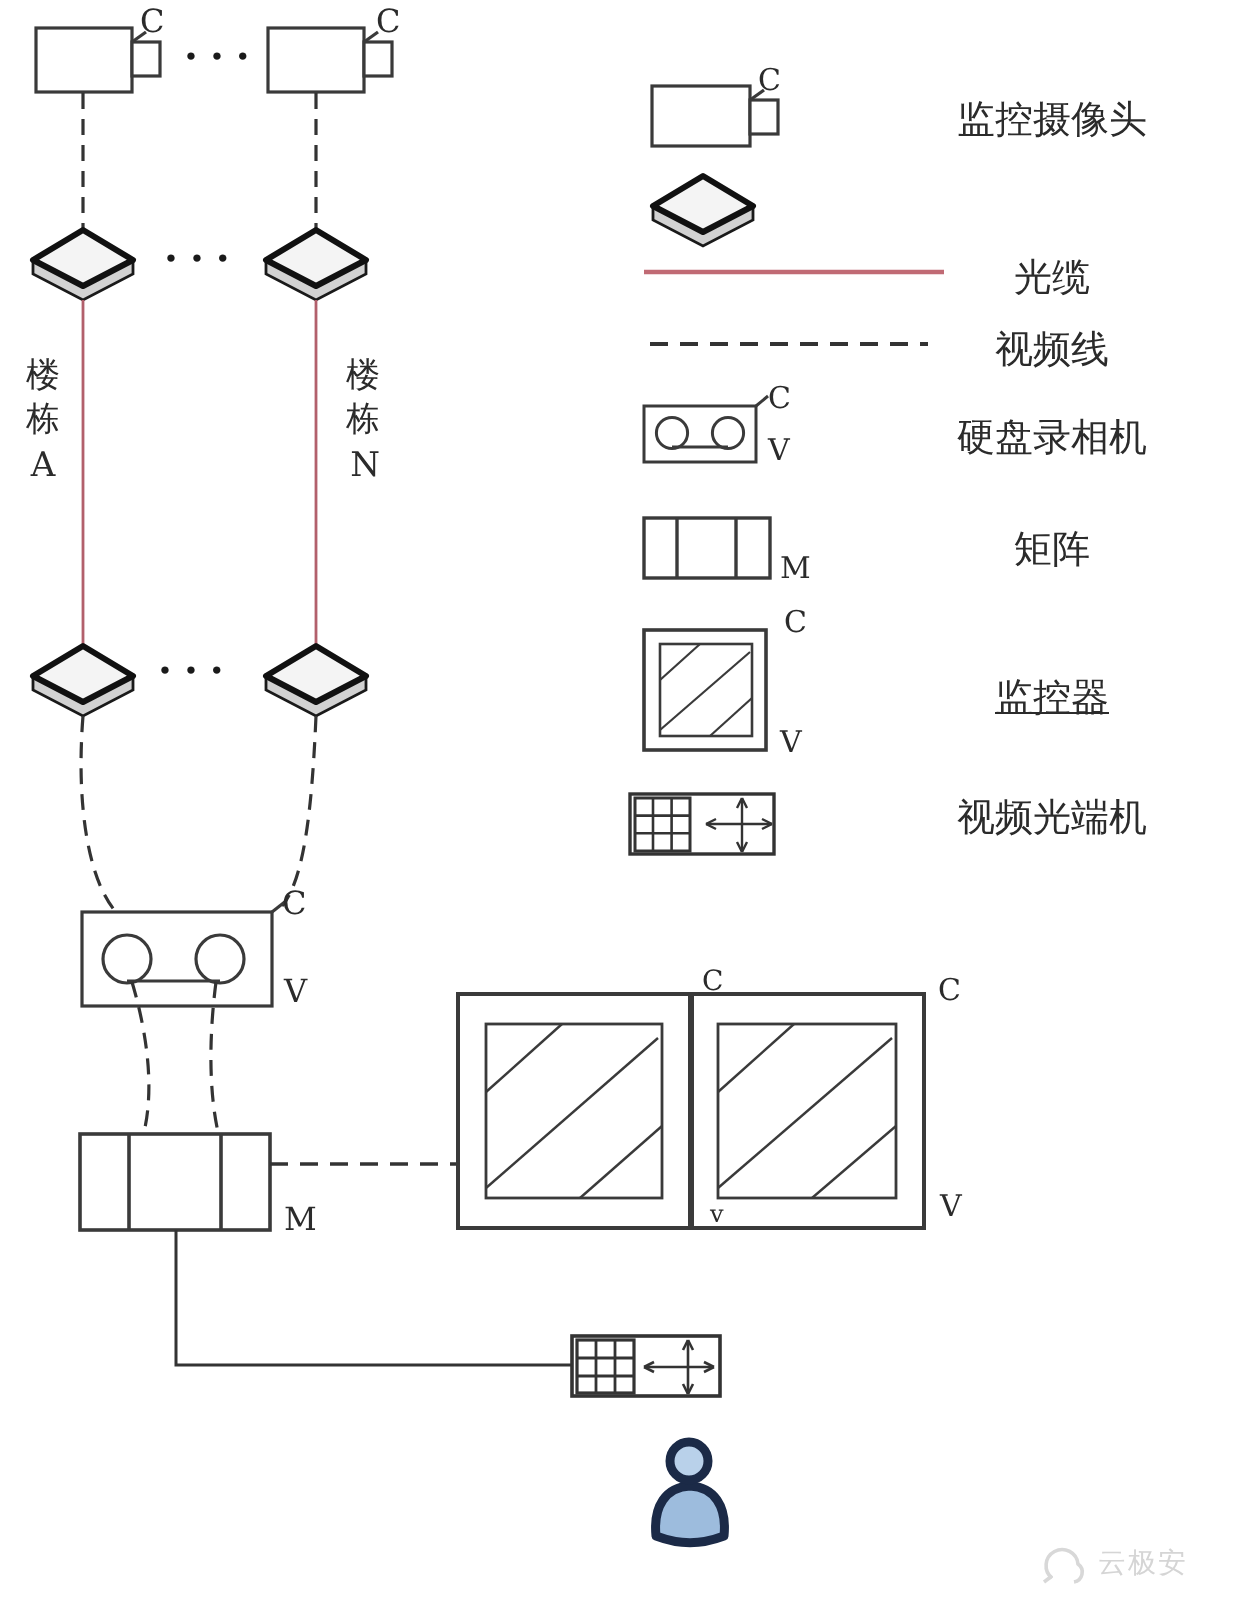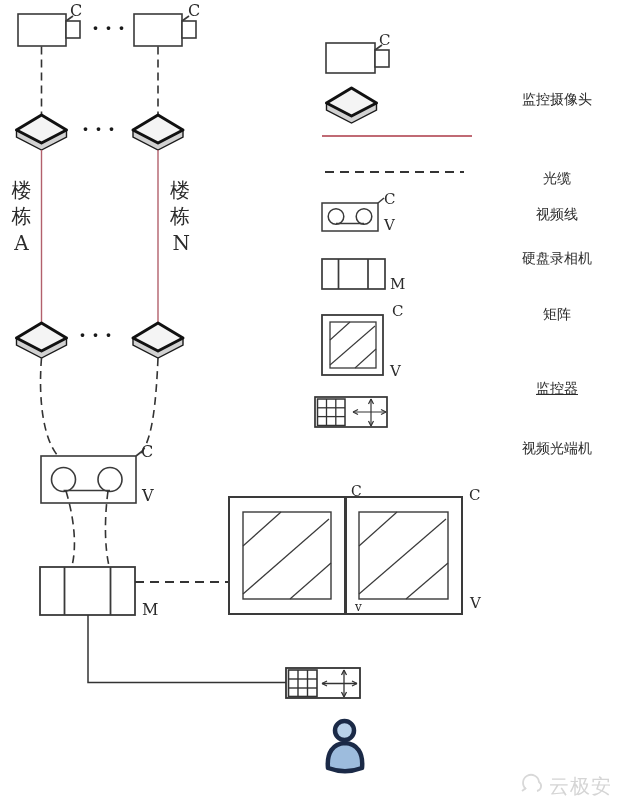--- a/index.html
+++ b/index.html
@@ -4,27 +4,27 @@
 <style>
   html,body{margin:0;padding:0;background:#ffffff;}
   #stage{position:relative;width:617px;height:809px;background:#ffffff;overflow:hidden;
          font-family:"DejaVu Serif","Liberation Serif",serif;}
   #art{position:absolute;left:0;top:0;}
   .lbl{position:absolute;color:#2b2b2b;white-space:nowrap;
        font-family:"DejaVu Serif","Liberation Serif",serif;}
   .port{font-size:16px;}
   .port-sm{font-size:12px;}
   .dots{font-size:20px;font-weight:700;letter-spacing:6px;color:#1a1a1a;}
-  .v-label{position:absolute;width:21px;text-align:center;font-size:20px;line-height:1.32;
+  .v-label{position:absolute;width:21px;text-align:center;font-size:17px;line-height:1.32;
            color:#2b2b2b;word-break:break-all;white-space:normal;
            font-family:"DejaVu Serif","Liberation Serif",serif;}
-  .legend-label{position:absolute;left:557px;transform:translateX(-50%);font-size:14px;
+  .legend-label{position:absolute;left:526px;transform:translateX(-50%);font-size:19px;
                 color:#2b2b2b;white-space:nowrap;
-                font-family:"DejaVu Serif","Liberation Serif",serif;margin-top:44px;}
-  .watermark{position:absolute;font-size:20px;color:#d5d5d5;letter-spacing:1px;
+                font-family:"DejaVu Serif","Liberation Serif",serif;}
+  .watermark{position:absolute;font-size:14px;color:#d5d5d5;letter-spacing:1px;
              font-family:Liberation Mono, monospace;}
 </style>
 </head>
 <body>
 
 <div id="stage">
 
   <svg id="art" width="617" height="809" viewBox="0 0 617 809">
 
     <g fill="#ffffff" stroke="#3a3a3a" stroke-width="1.6">

